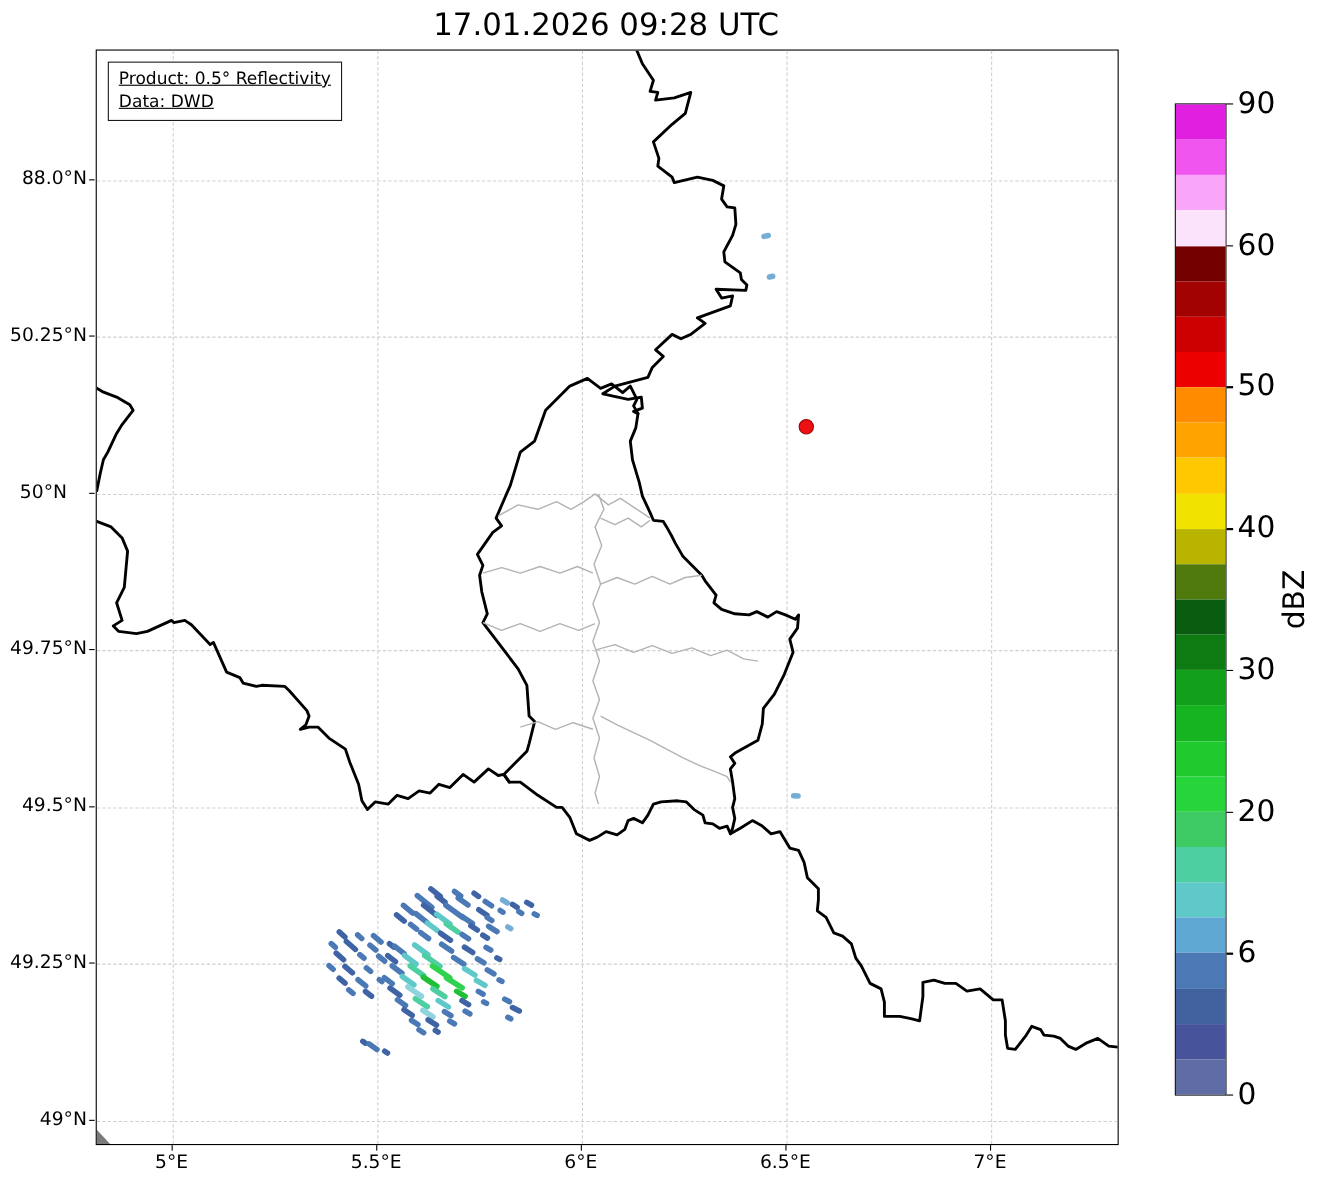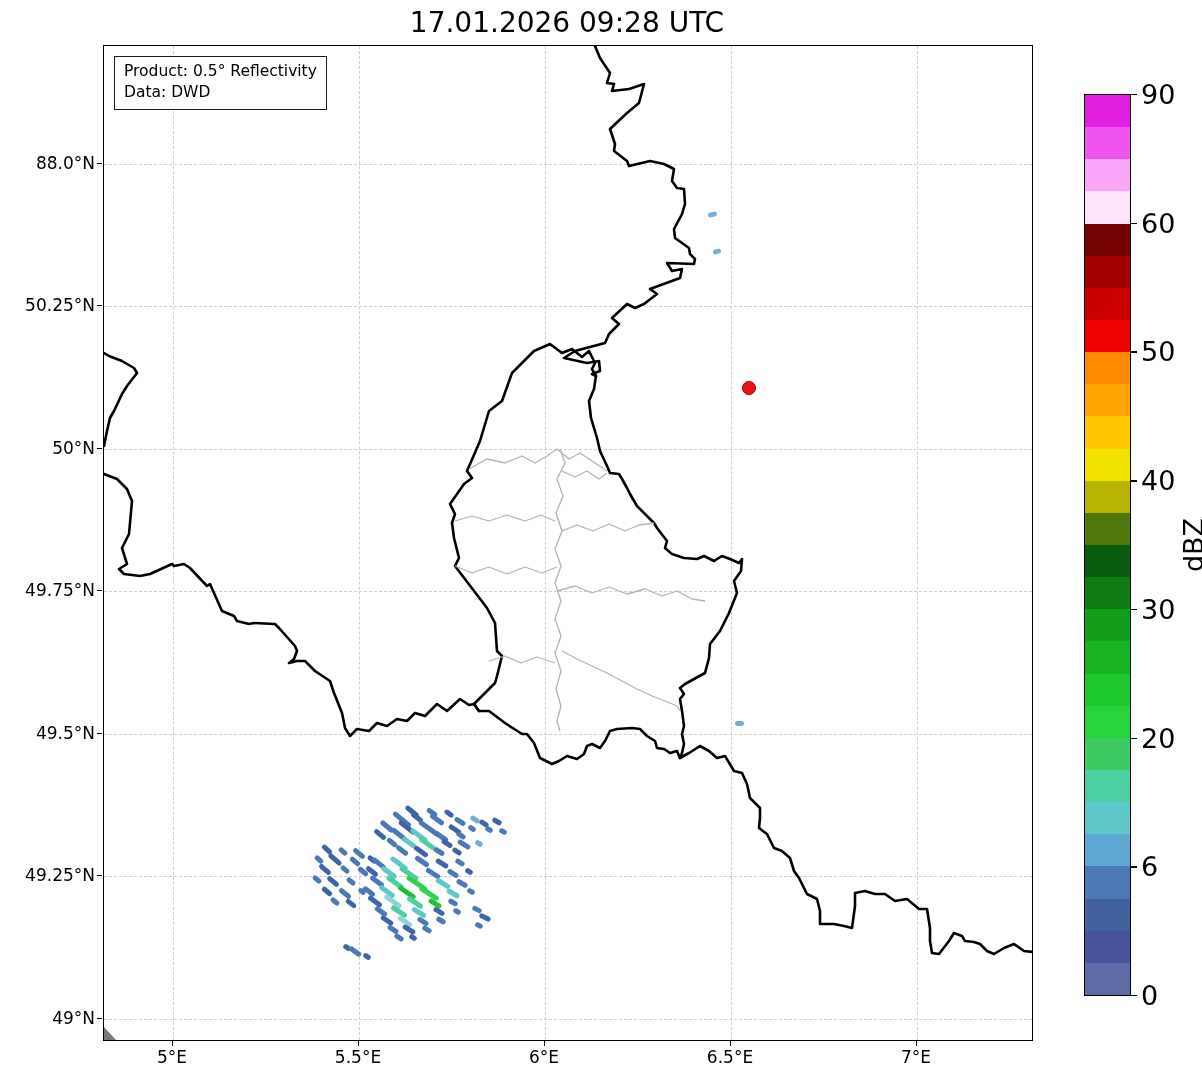--- a/index.html
+++ b/index.html
@@ -1,25 +1,25 @@
 <!DOCTYPE html>
 <html><head>
 <meta charset="utf-8">
 <style>
   html,body{margin:0;padding:0;background:#ffffff;}
   body{width:1202px;height:1081px;position:relative;font-family:"DejaVu Sans","Liberation Sans",sans-serif;color:#000;}
-  .fig{position:absolute;inset:0;margin-left:16px;}
+  .fig{position:absolute;inset:0;}
   .title{position:absolute;left:551px;top:6px;transform:translateX(-50%);font-size:28px;white-space:nowrap;}
   .plot{position:absolute;left:87px;top:45px;width:930px;height:996px;border:1.4px solid #000;box-sizing:border-box;background:#fff;overflow:hidden;}
   .gridv{position:absolute;top:0;bottom:0;width:0;border-left:1px dashed #cfcfcf;}
   .gridh{position:absolute;left:0;right:0;height:0;border-top:1px dashed #cfcfcf;}
   .borders-svg{position:absolute;left:0;top:0;width:929px;height:995px;}
   .echo{position:absolute;height:5px;border-radius:2.5px;}
   .site-dot{position:absolute;width:14px;height:14px;border-radius:50%;box-sizing:border-box;border:1px solid #a00000;}
-  .infobox{position:absolute;left:10px;top:10px;background:#fff;border:1.4px solid #1a1a1a;padding:4px 9px 5px 9px;font-size:15.5px;line-height:1.38;white-space:nowrap;}
+  .infobox{position:absolute;left:10px;top:10px;background:#fff;border:1.4px solid #1a1a1a;padding:4px 9px 5px 9px;font-size:15.5px;line-height:1.38;white-space:nowrap;text-decoration:underline;}
   .xtick-label{position:absolute;top:1047px;transform:translateX(-50%);font-size:17px;white-space:nowrap;}
   .ytick-label{position:absolute;left:0;width:79px;text-align:right;transform:translateY(-52%);font-size:17px;white-space:nowrap;}
   .tickmark{position:absolute;background:#000;}
   .cbar{position:absolute;left:1068px;top:94px;width:47px;height:902px;border:1.4px solid #000;box-sizing:border-box;display:flex;flex-direction:column;}
   .cbar-seg{flex:1 1 0;}
   .cbtick-label{position:absolute;left:1125px;transform:translateY(-50%);font-size:27px;}
   .cblabel-anchor{position:absolute;left:1177px;top:545px;width:0;height:0;}
   .cblabel{position:absolute;transform:translate(-50%,-50%) rotate(-90deg);font-size:27px;white-space:nowrap;}
 </style>
 </head>
@@ -190,21 +190,21 @@
       <div class="xtick-label" style="left: 714px;">6.5°E</div>
       <div class="tickmark" style="left: 900px; top: 1041px; width: 1.4px; height: 5px;"></div>
       <div class="xtick-label" style="left: 900px;">7°E</div>
     </div>
   <div id="ytick-layer">
       <div class="tickmark" style="left: 81px; top: 163px; width: 5px; height: 1.4px;"></div>
       <div class="ytick-label" style="top: 163px;">88.0°N</div>
       <div class="tickmark" style="left: 81px; top: 305px; width: 5px; height: 1.4px;"></div>
       <div class="ytick-label" style="top: 305px;">50.25°N</div>
       <div class="tickmark" style="left: 81px; top: 448px; width: 5px; height: 1.4px;"></div>
-      <div class="ytick-label" style="top: 448px;">50°N</div>
+      <div class="ytick-label" style="top: 448px; text-align: center;">50°N</div>
       <div class="tickmark" style="left: 81px; top: 590px; width: 5px; height: 1.4px;"></div>
       <div class="ytick-label" style="top: 590px;">49.75°N</div>
       <div class="tickmark" style="left: 81px; top: 733px; width: 5px; height: 1.4px;"></div>
       <div class="ytick-label" style="top: 733px;">49.5°N</div>
       <div class="tickmark" style="left: 81px; top: 875px; width: 5px; height: 1.4px;"></div>
       <div class="ytick-label" style="top: 875px;">49.25°N</div>
       <div class="tickmark" style="left: 81px; top: 1018px; width: 5px; height: 1.4px;"></div>
       <div class="ytick-label" style="top: 1018px;">49°N</div>
     </div>
 

